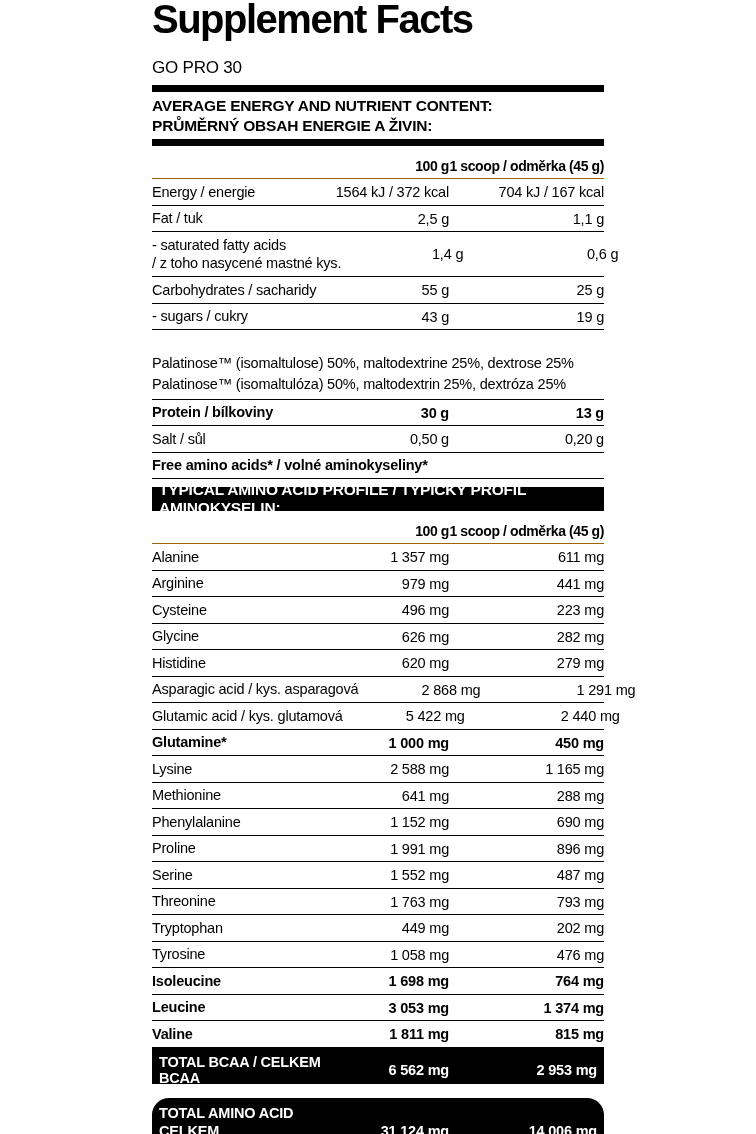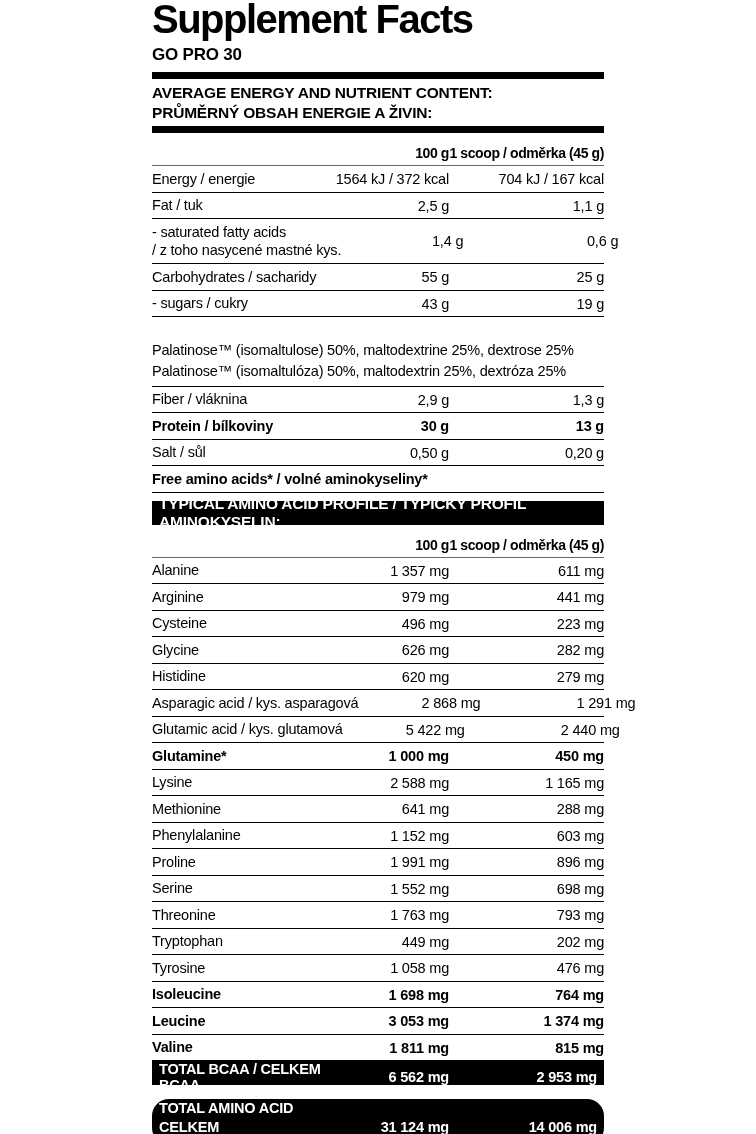--- a/index.html
+++ b/index.html
@@ -1,36 +1,36 @@
 <!DOCTYPE html>
 <html><head>
 <meta charset="utf-8">
 <style>
   html,body{margin:0;padding:0;background:#ffffff;width:756px;height:1134px;overflow:hidden;}
   body{font-family:"Liberation Sans", sans-serif;color:#000;letter-spacing:-0.2px;}
   .label{position:absolute;left:152px;top:0;width:452px;}
   .title{font-size:40px;line-height:0.95;font-weight:800;letter-spacing:-1.5px;margin:0;}
-  .subtitle{font-size:17px;font-weight:bold;margin-top:8px;line-height:1;}
+  .subtitle{font-size:17px;font-weight:normal;margin-top:21px;line-height:1;}
   .bar{height:7px;background:#000;}
   .bar.mt{margin-top:9px;}
   .sec-head{padding:4px 0;font-size:15.5px;font-weight:bold;line-height:1.27;}
   .colhead{display:grid;grid-template-columns:1fr 122px 155px;align-items:end;height:28px;
            font-weight:bold;font-size:14px;border-bottom:1px solid #a16207;padding-bottom:4px;box-sizing:content-box;}
   .colhead .c{ text-align:right;white-space:nowrap;letter-spacing:-0.4px;}
   .row{display:grid;grid-template-columns:1fr 122px 155px;align-items:center;
        min-height:25.5px;border-bottom:1.5px solid #000;font-size:14.5px;}
   .row .lbl{white-space:nowrap;line-height:1.3;}
   .row .v{text-align:right;white-space:nowrap;}
   .row.bold{font-weight:bold;}
   .row.two{min-height:44px;}
   .note{border-bottom:1.5px solid #000;padding:5px 0;font-size:14.5px;line-height:1.4;white-space:nowrap;margin-top:18px;}
   .blackbar-title{margin-top:8px;background:#000;color:#fff;font-weight:bold;font-size:15.5px;
                   height:24px;display:flex;align-items:center;padding:0 7px;letter-spacing:-0.2px;}
   .total-row{background:#000;color:#fff;font-weight:bold;display:grid;
-             grid-template-columns:1fr 122px 148px;align-items:center;padding:0 7px;font-size:14.5px;}
+             grid-template-columns:1fr 122px 148px;align-items:center;padding:6px 7px;font-size:14.5px;}
   .total-row .v{text-align:right;white-space:nowrap;}
   .total-row.one{height:24px;}
   .total-row.big{height:46px;margin-top:14px;line-height:1.25;border-radius:17px;}
 </style>
 </head>
 <body>
 
 <div class="label">
 
   <h1 class="title">Supplement Facts</h1>
@@ -83,27 +83,20 @@
         <div class="lbl">
           <div class="">- sugars / cukry</div>
         </div>
         <div class="v">43 g</div>
         <div class="v">19 g</div>
       </div>
       <div class="note">
         <div class="">Palatinose™ (isomaltulose) 50%, maltodextrine 25%, dextrose 25%</div>
         <div class="">Palatinose™ (isomaltulóza) 50%, maltodextrin 25%, dextróza 25%</div>
       </div>
-      <div class="row">
-        <div class="lbl">
-          <div class="">Fiber / vláknina</div>
-        </div>
-        <div class="v">2,9 g</div>
-        <div class="v">1,3 g</div>
-      </div>
       <div class="row bold">
         <div class="lbl">
           <div class="">Protein / bílkoviny</div>
         </div>
         <div class="v">30 g</div>
         <div class="v">13 g</div>
       </div>
       <div class="row">
         <div class="lbl">
           <div class="">Salt / sůl</div>
@@ -195,35 +188,35 @@
           <div class="">Methionine</div>
         </div>
         <div class="v">641 mg</div>
         <div class="v">288 mg</div>
       </div>
       <div class="row">
         <div class="lbl">
           <div class="">Phenylalanine</div>
         </div>
         <div class="v">1 152 mg</div>
-        <div class="v">603 mg</div>
+        <div class="v">690 mg</div>
       </div>
       <div class="row">
         <div class="lbl">
           <div class="">Proline</div>
         </div>
         <div class="v">1 991 mg</div>
         <div class="v">896 mg</div>
       </div>
       <div class="row">
         <div class="lbl">
           <div class="">Serine</div>
         </div>
         <div class="v">1 552 mg</div>
-        <div class="v">698 mg</div>
+        <div class="v">487 mg</div>
       </div>
       <div class="row">
         <div class="lbl">
           <div class="">Threonine</div>
         </div>
         <div class="v">1 763 mg</div>
         <div class="v">793 mg</div>
       </div>
       <div class="row">
         <div class="lbl">

